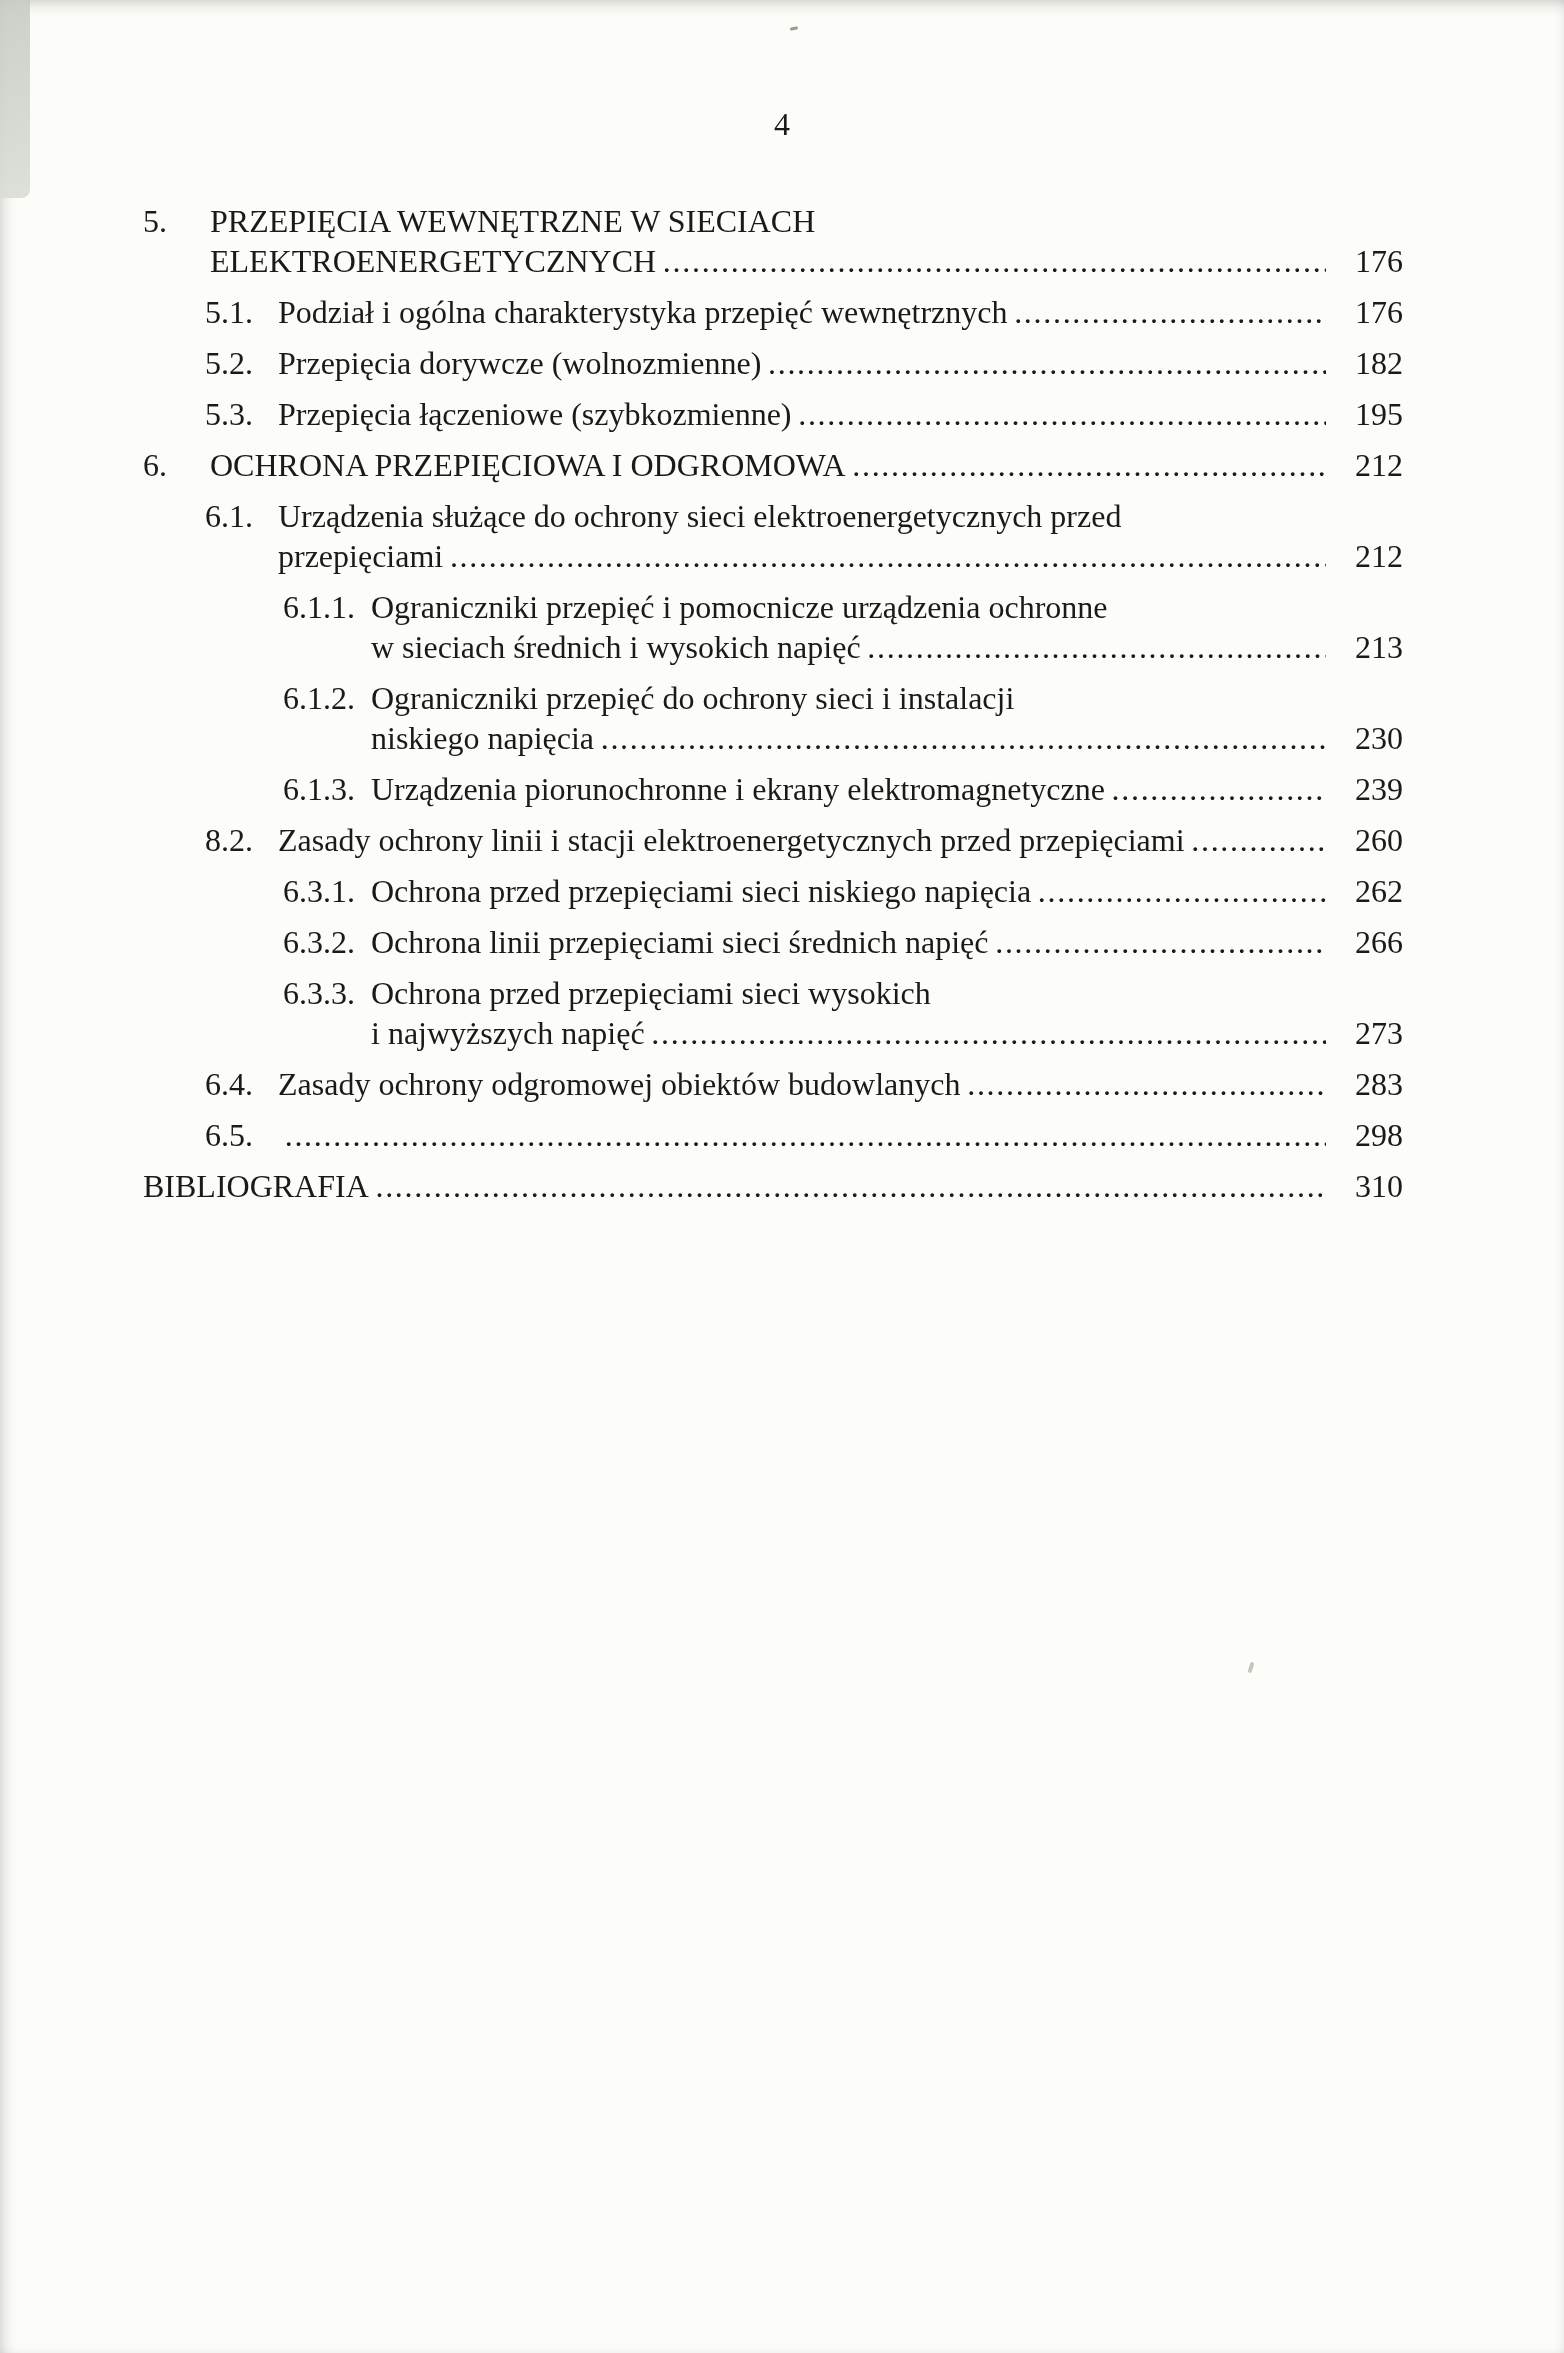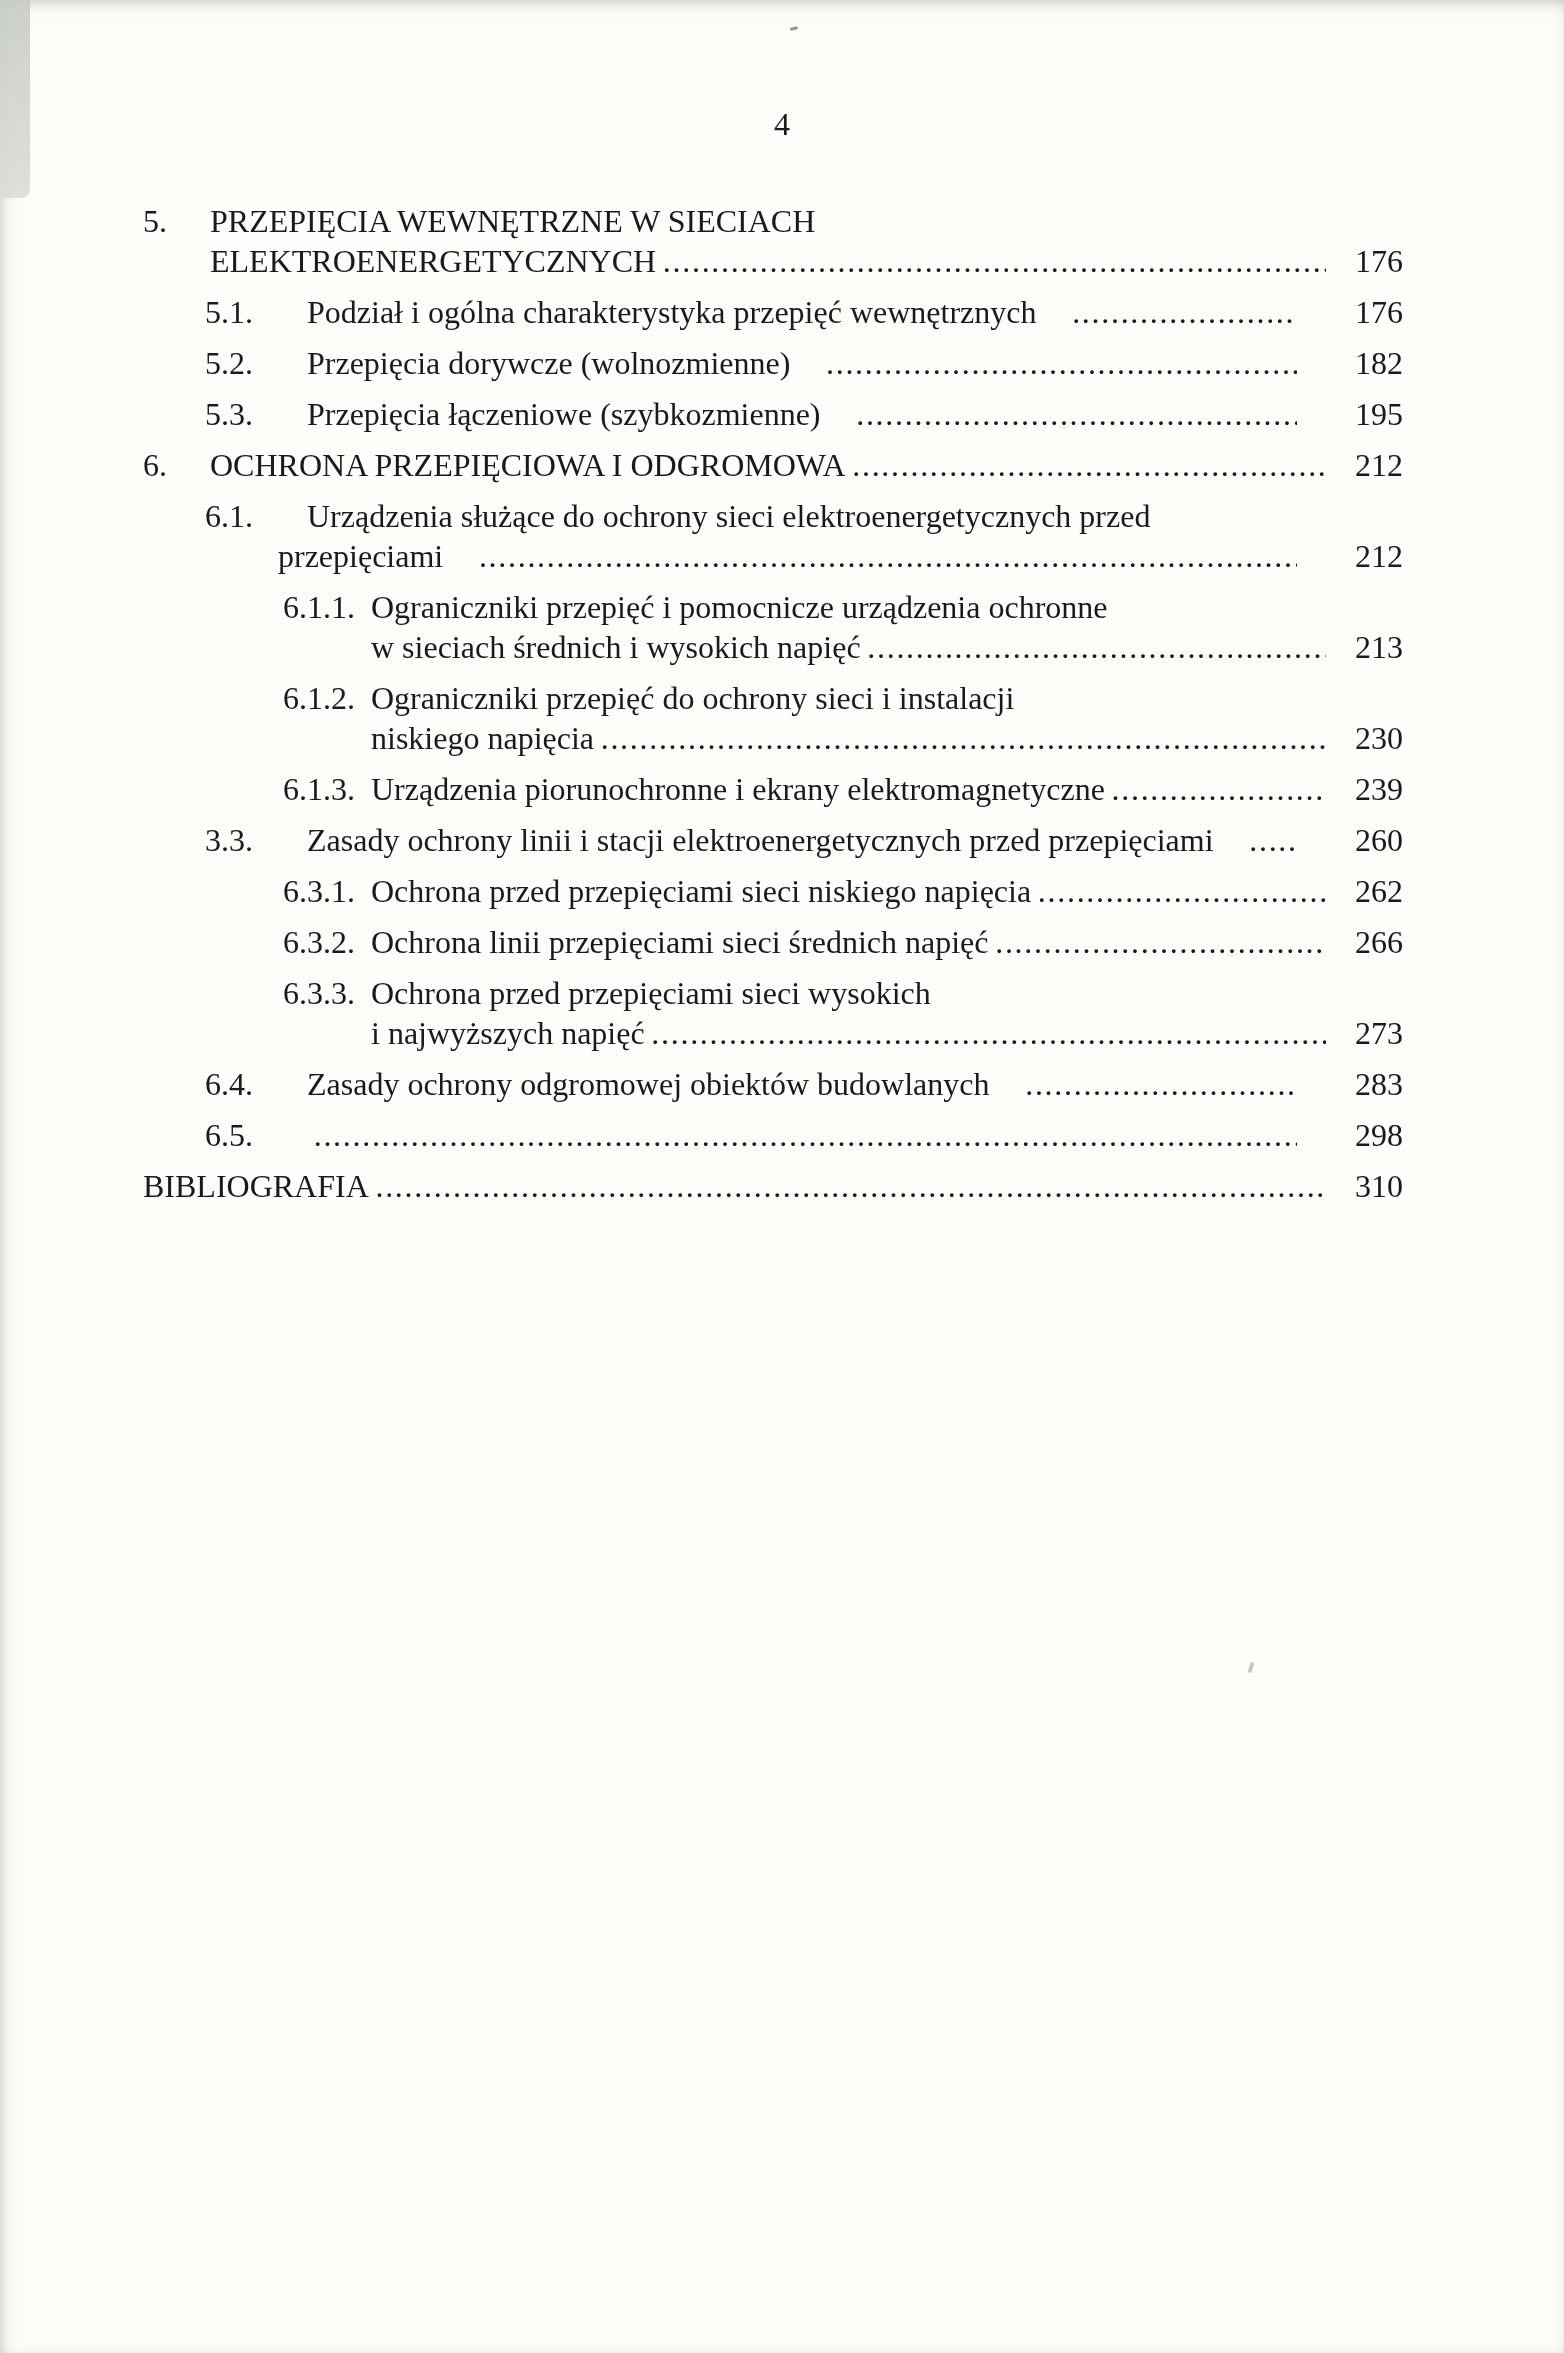--- a/index.html
+++ b/index.html
@@ -81,21 +81,21 @@
     line-height: 40px;
     white-space: nowrap;
   }
   .num {
     flex: none;
     display: inline-block;
   }
   
   .entry.lvl0 .line { padding-left: 67px; }
   .entry.lvl0 .num  { width: 67px;  margin-left: -67px; }
-  .entry.lvl1 .line { padding-left: 135px; gap: 29px; }
+  .entry.lvl1 .line { padding-left: 135px; }
   .entry.lvl1 .num  { width: 73px;  margin-left: -73px; }
   .entry.lvl2 .line { padding-left: 228px; }
   .entry.lvl2 .num  { width: 88px; margin-left: -88px; }
   .entry.no-num .line { padding-left: 0; }
   .text {
     flex: none;
   }
   .dots {
     flex: 1 1 auto;
     overflow: hidden;
@@ -204,21 +204,21 @@
       <div class="entry lvl2">
         <div class="line">
           <span class="num">6.1.3.</span>
           <span class="text">Urządzenia piorunochronne i ekrany elektromagnetyczne</span>
           <span class="dots"></span>
           <span class="pg">239</span>
         </div>
       </div>
       <div class="entry lvl1">
         <div class="line">
-          <span class="num">3.3.</span>
+          <span class="num">8.2.</span>
           <span class="text">Zasady ochrony linii i stacji elektroenergetycznych przed przepięciami</span>
           <span class="dots"></span>
           <span class="pg">260</span>
         </div>
       </div>
       <div class="entry lvl2">
         <div class="line">
           <span class="num">6.3.1.</span>
           <span class="text">Ochrona przed przepięciami sieci niskiego napięcia</span>
           <span class="dots"></span>

